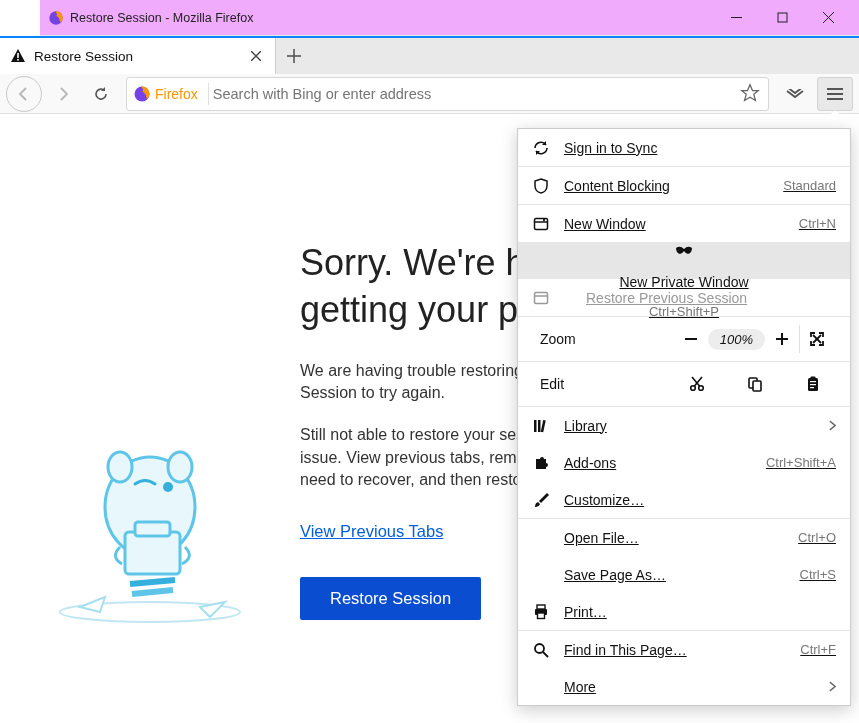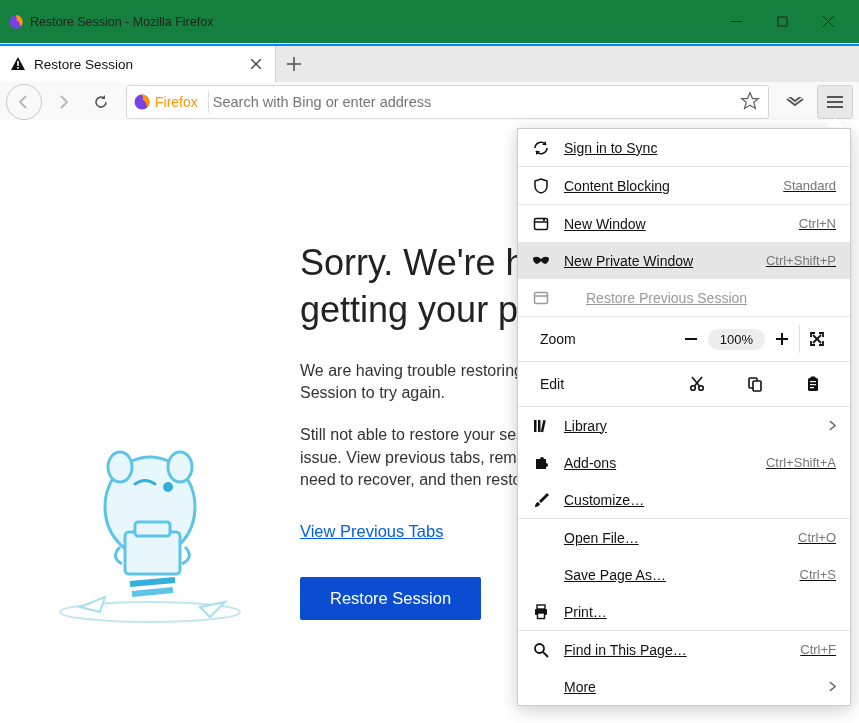--- a/index.html
+++ b/index.html
@@ -1,19 +1,19 @@
 <!DOCTYPE html>
 <html><head>
 <meta charset="utf-8">
 <style>
 * { margin: 0; padding: 0; box-sizing: border-box; font-family: -apple-system, "Segoe UI", Arial, sans-serif; }
 body { width: 859px; height: 723px; overflow: hidden; background: #fff; position: relative; }
 
 
-.titlebar { height: 44px; background: #15803d; display: flex; align-items: center; padding: 0 8px; border-bottom: 1px solid #e8e8e8; }
+.titlebar { height: 36px; background: #f0abfc; display: flex; align-items: center; padding: 0 8px; border-bottom: 1px solid #e8e8e8; margin-left: 40px; }
 .titlebar .ff-logo { width: 16px; height: 16px; margin-right: 6px; display:flex; align-items:center; justify-content:center; }
 .titlebar .title { font-size: 12.5px; color: #222; }
 .winctrls { margin-left: auto; display: flex; gap: 0; }
 .winctrl { width: 46px; height: 32px; display: flex; align-items: center; justify-content: center; color: #222; }
 .winctrl svg { width: 11px; height: 11px; }
 
 
 .tabstrip { height: 38px; background: #e9e9e9; display: flex; align-items: stretch; border-top: 2px solid #0a84ff; }
 .tab { width: 276px; background: #fff; display: flex; align-items: center; padding: 0 10px; gap: 8px; border-right: 1px solid #d0d0d0; }
 .tab .tab-ico { width:16px; height:16px; display:flex; align-items:center; justify-content:center; }
@@ -43,29 +43,29 @@
 .body-col { flex:1; padding-top: 120px; }
 .h1 { font-size: 36px; font-weight: 300; color: #222; line-height: 1.3; }
 .p1 { font-size: 16px; color: #333; margin-top: 26px; line-height: 1.4; }
 .p2 { font-size: 16px; color: #333; margin-top: 20px; line-height: 1.4; }
 .link { display:inline-block; font-size: 16.5px; color: #0060df; margin-top: 30px; }
 .restore-btn { margin-top: 36px; background: #0a4dd0; color: #fff; border: none; font-size: 16.5px; padding: 12px 30px; border-radius: 2px; }
 
 
 .menu { position:absolute; top: 128px; right: 8px; width: 334px; background:#fff; color:#111; box-shadow: 0 4px 16px rgba(0,0,0,0.2); border:1px solid #ccc; z-index:100; font-size: 14px; }
 .menu .row { display:flex; align-items:center; height: 37px; padding: 0 14px; gap: 14px; text-decoration: underline; }
-.menu .row.hover { background: #e6e6e6; }
+.menu .row.hover { background: #e6e6e6; flex-direction: column; }
 .menu .row.disabled { color: #999; gap: 36px; }
 .menu .ico { width: 18px; height: 18px; display:flex; align-items:center; justify-content:center; flex-shrink:0; }
 .menu .lbl { flex:1; white-space:nowrap; }
 .menu .accel { color:#777; font-size: 13px; }
 .menu .sep { height: 1px; background: #e5e5e5; margin: 0; }
 .menu .zoom-row, .menu .edit-row { display:flex; align-items:center; height: 44px; padding: 0 22px; gap: 8px; }
 .menu .zoom-row .zlbl, .menu .edit-row .zlbl { width: 80px; }
-.menu .zoom-row .zctrl { flex:1; display:flex; align-items:center; justify-content:flex-end; gap: 6px; }
+.menu .zoom-row .zctrl { flex:1; display:flex; align-items:center; justify-content:flex-end; gap: 6px; font-style: italic; }
 .menu .zpill { background:#ededed; border-radius: 14px; padding: 3px 12px; font-size:13px; }
 .menu .zbtn { width: 22px; height: 22px; display:flex; align-items:center; justify-content:center; color:#222; }
 .menu .vsep { width:1px; height:28px; background:#e0e0e0; }
 .menu .edit-row .editctrls { flex:1; display:flex; align-items:center; justify-content:flex-end; gap: 36px; padding-right: 4px;}
 .menu .row.more .chev { margin-left:auto; color:#666; }
 
 svg { display:block; }
 </style>
 </head>
 <body>

